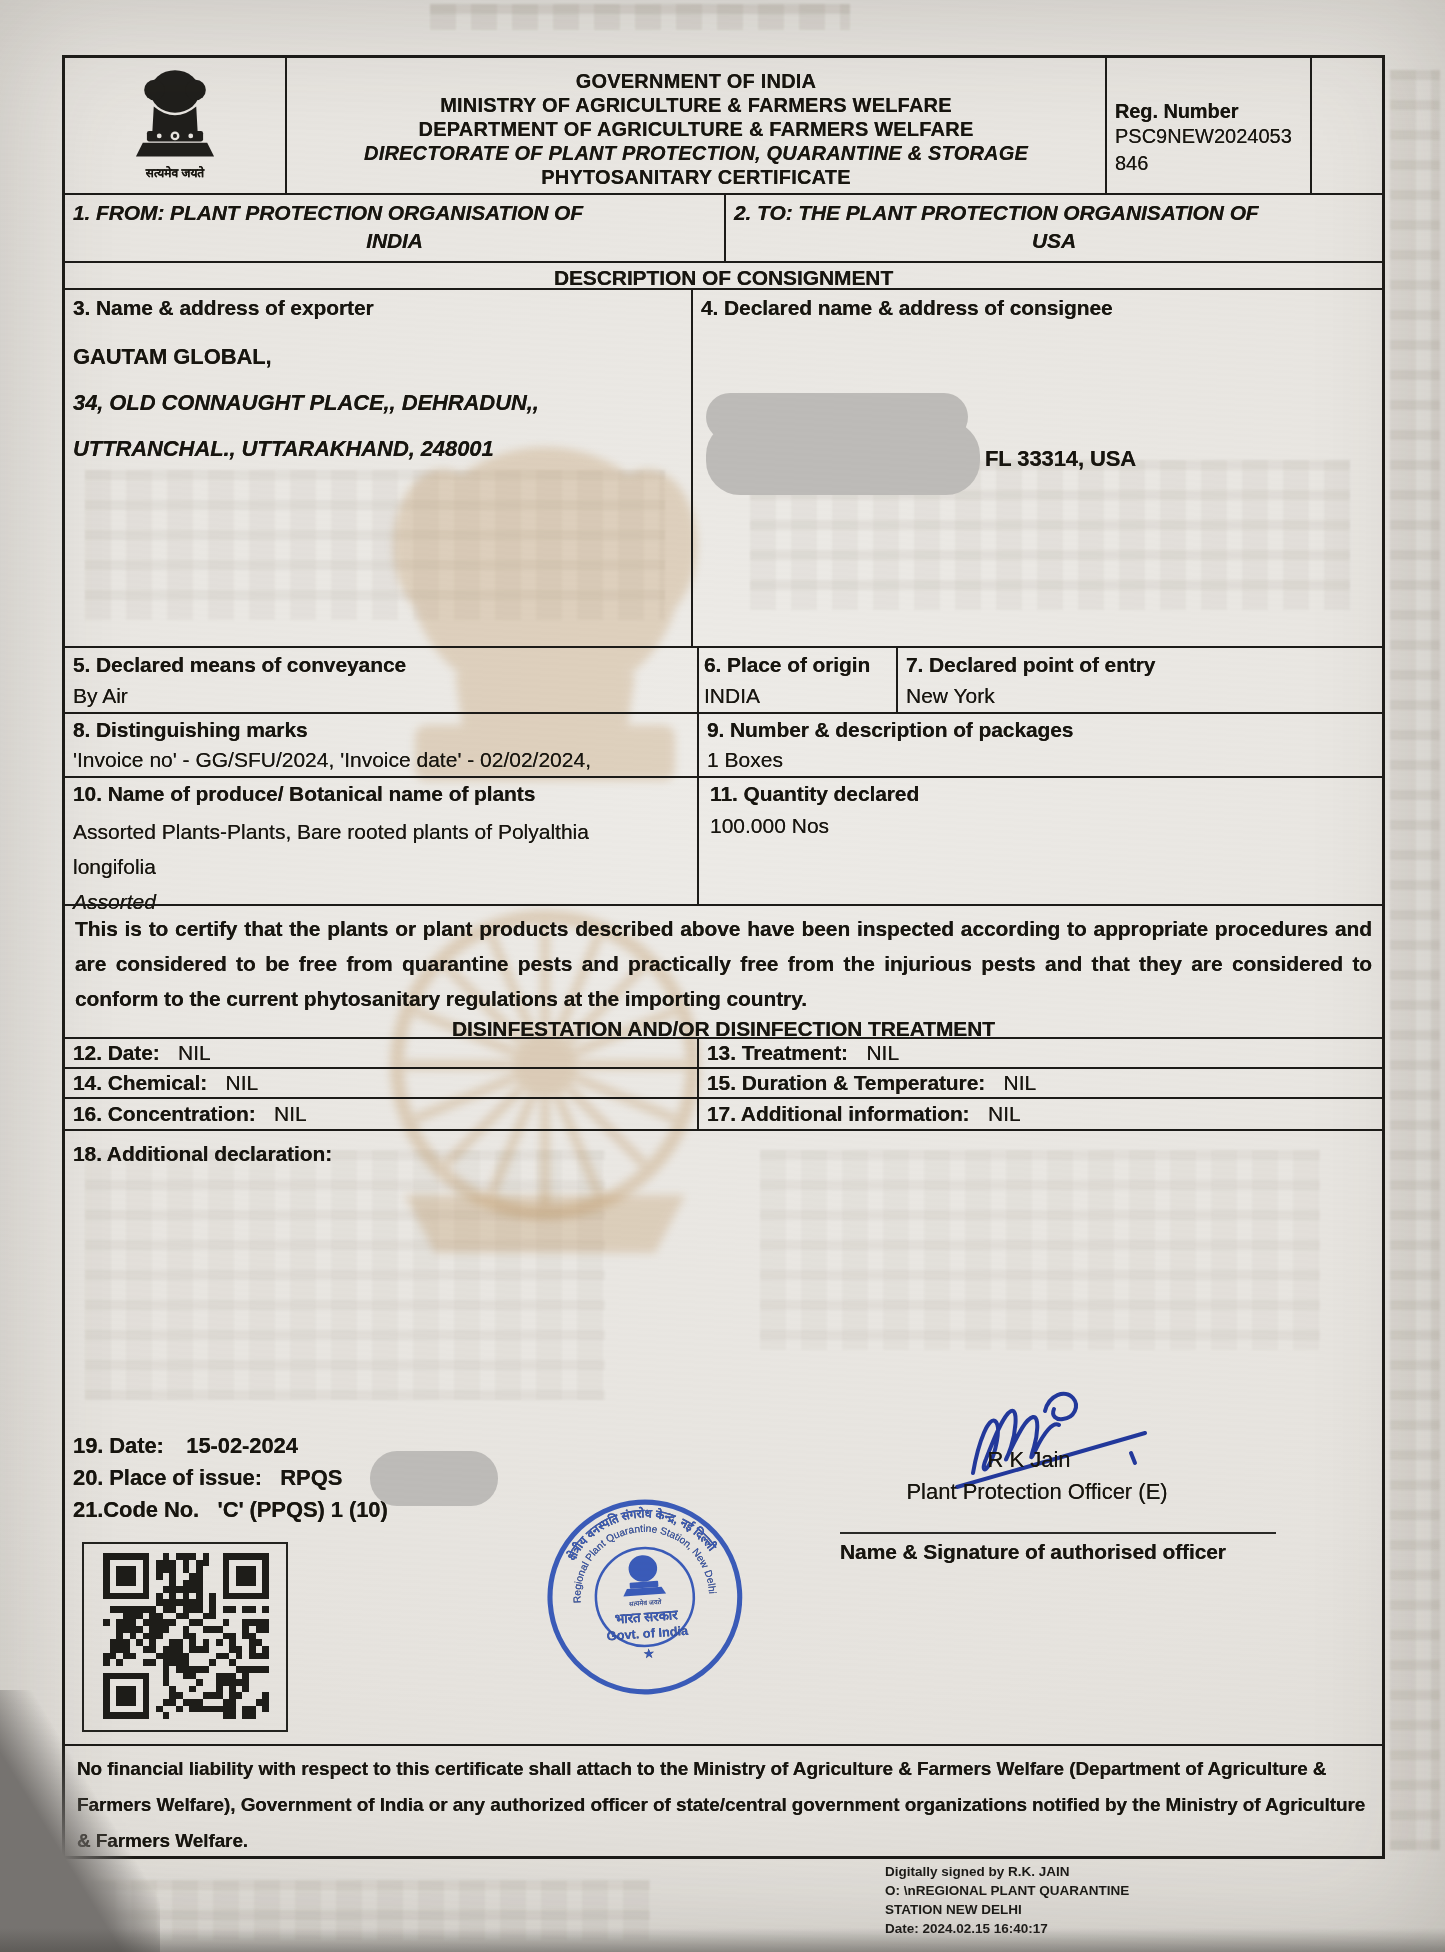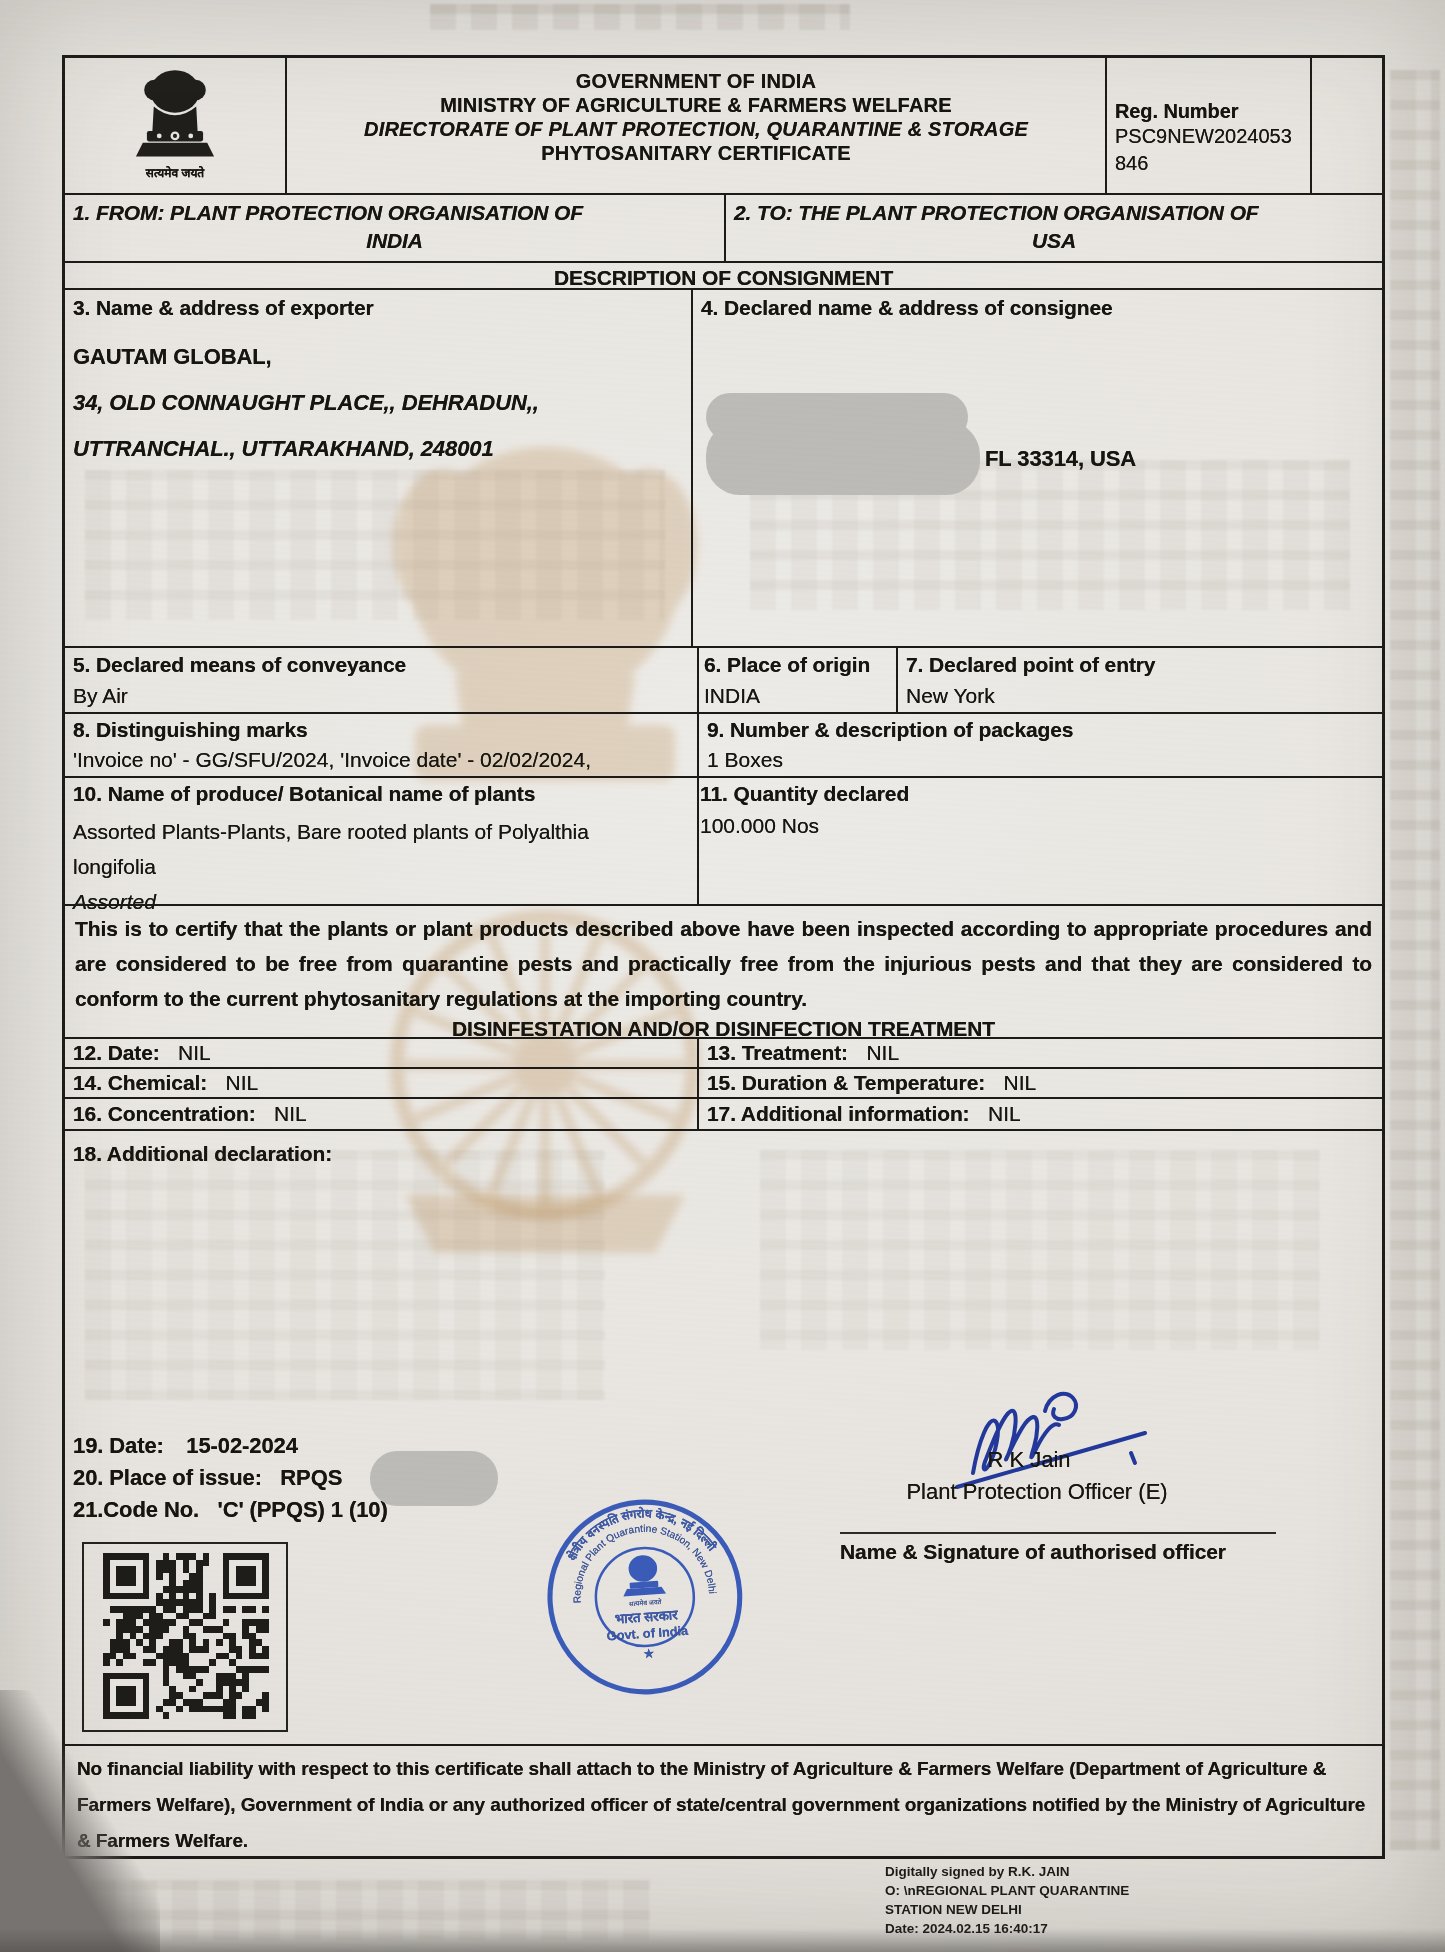--- a/index.html
+++ b/index.html
@@ -107,20 +107,21 @@
             <circle cx="75" cy="105" r="3" fill="#201f1c"></circle>
             <circle cx="52" cy="105" r="3.5" fill="#e7e4df"></circle>
             <circle cx="98" cy="105" r="3.5" fill="#e7e4df"></circle>
           </svg>
         </span>
         <div style="font-size:12px;font-weight:700;margin-top:-4px">सत्यमेव जयते</div>
       </div>
       <div class="cell" style="width:820px;padding-top:11px">
         <div class="hdr-line">GOVERNMENT OF INDIA</div>
         <div class="hdr-line">MINISTRY OF AGRICULTURE &amp; FARMERS WELFARE</div>
+        <div class="hdr-line">DEPARTMENT OF AGRICULTURE &amp; FARMERS WELFARE</div>
         <div class="hdr-line ital">DIRECTORATE OF PLANT PROTECTION, QUARANTINE &amp; STORAGE</div>
         <div class="hdr-line">PHYTOSANITARY CERTIFICATE</div>
       </div>
       <div class="cell" style="width:205px;padding:42px 8px 0 8px">
         <div class="lbl" style="font-size:20px">Reg. Number</div>
         <div class="val" style="font-size:20px;line-height:27px;width:182px;word-break:break-all">PSC9NEW2024053846</div>
       </div>
       <div class="cell" style="width:72px"></div>
     </div>
 
@@ -186,21 +187,21 @@
 
     <div class="row" style="height:128px">
       <div class="cell" style="width:632px;padding:4px 8px">
         <div class="lbl">10. Name of produce/ Botanical name of plants</div>
         <div style="margin-top:8px;line-height:35px">
           <div class="val">Assorted Plants-Plants, Bare rooted plants of Polyalthia</div>
           <div class="val">longifolia</div>
           <div class="val ital">Assorted</div>
         </div>
       </div>
-      <div class="cell" style="width:685px;padding:4px 1px">
+      <div class="cell" style="width:685px;padding:4px 11px">
         <div class="lbl">11. Quantity declared</div>
         <div class="val" style="margin-top:8px">100.000 Nos</div>
       </div>
     </div>
 
     <div class="row" style="height:133px">
       <div class="cell" style="width:1317px;padding:5px 10px">
         <div class="lbl" style="line-height:35px;text-align:justify">This is to certify that the plants or plant products described above have been inspected according to appropriate procedures and are considered to be free from quarantine pests and practically free from the injurious pests and that they are considered to conform to the current phytosanitary regulations at the importing country.</div>
         <div class="lbl ctr" style="margin-top:1px">DISINFESTATION AND/OR DISINFECTION TREATMENT</div>
       </div>

